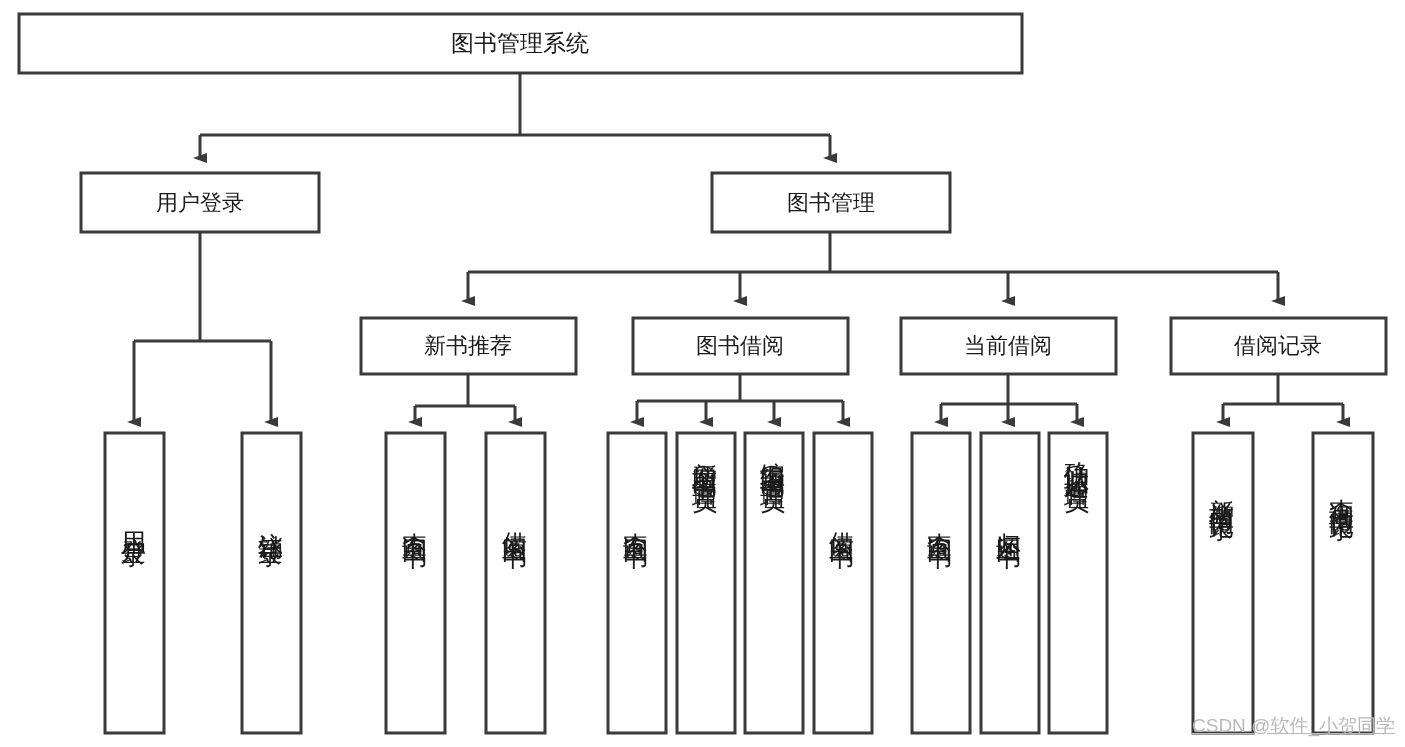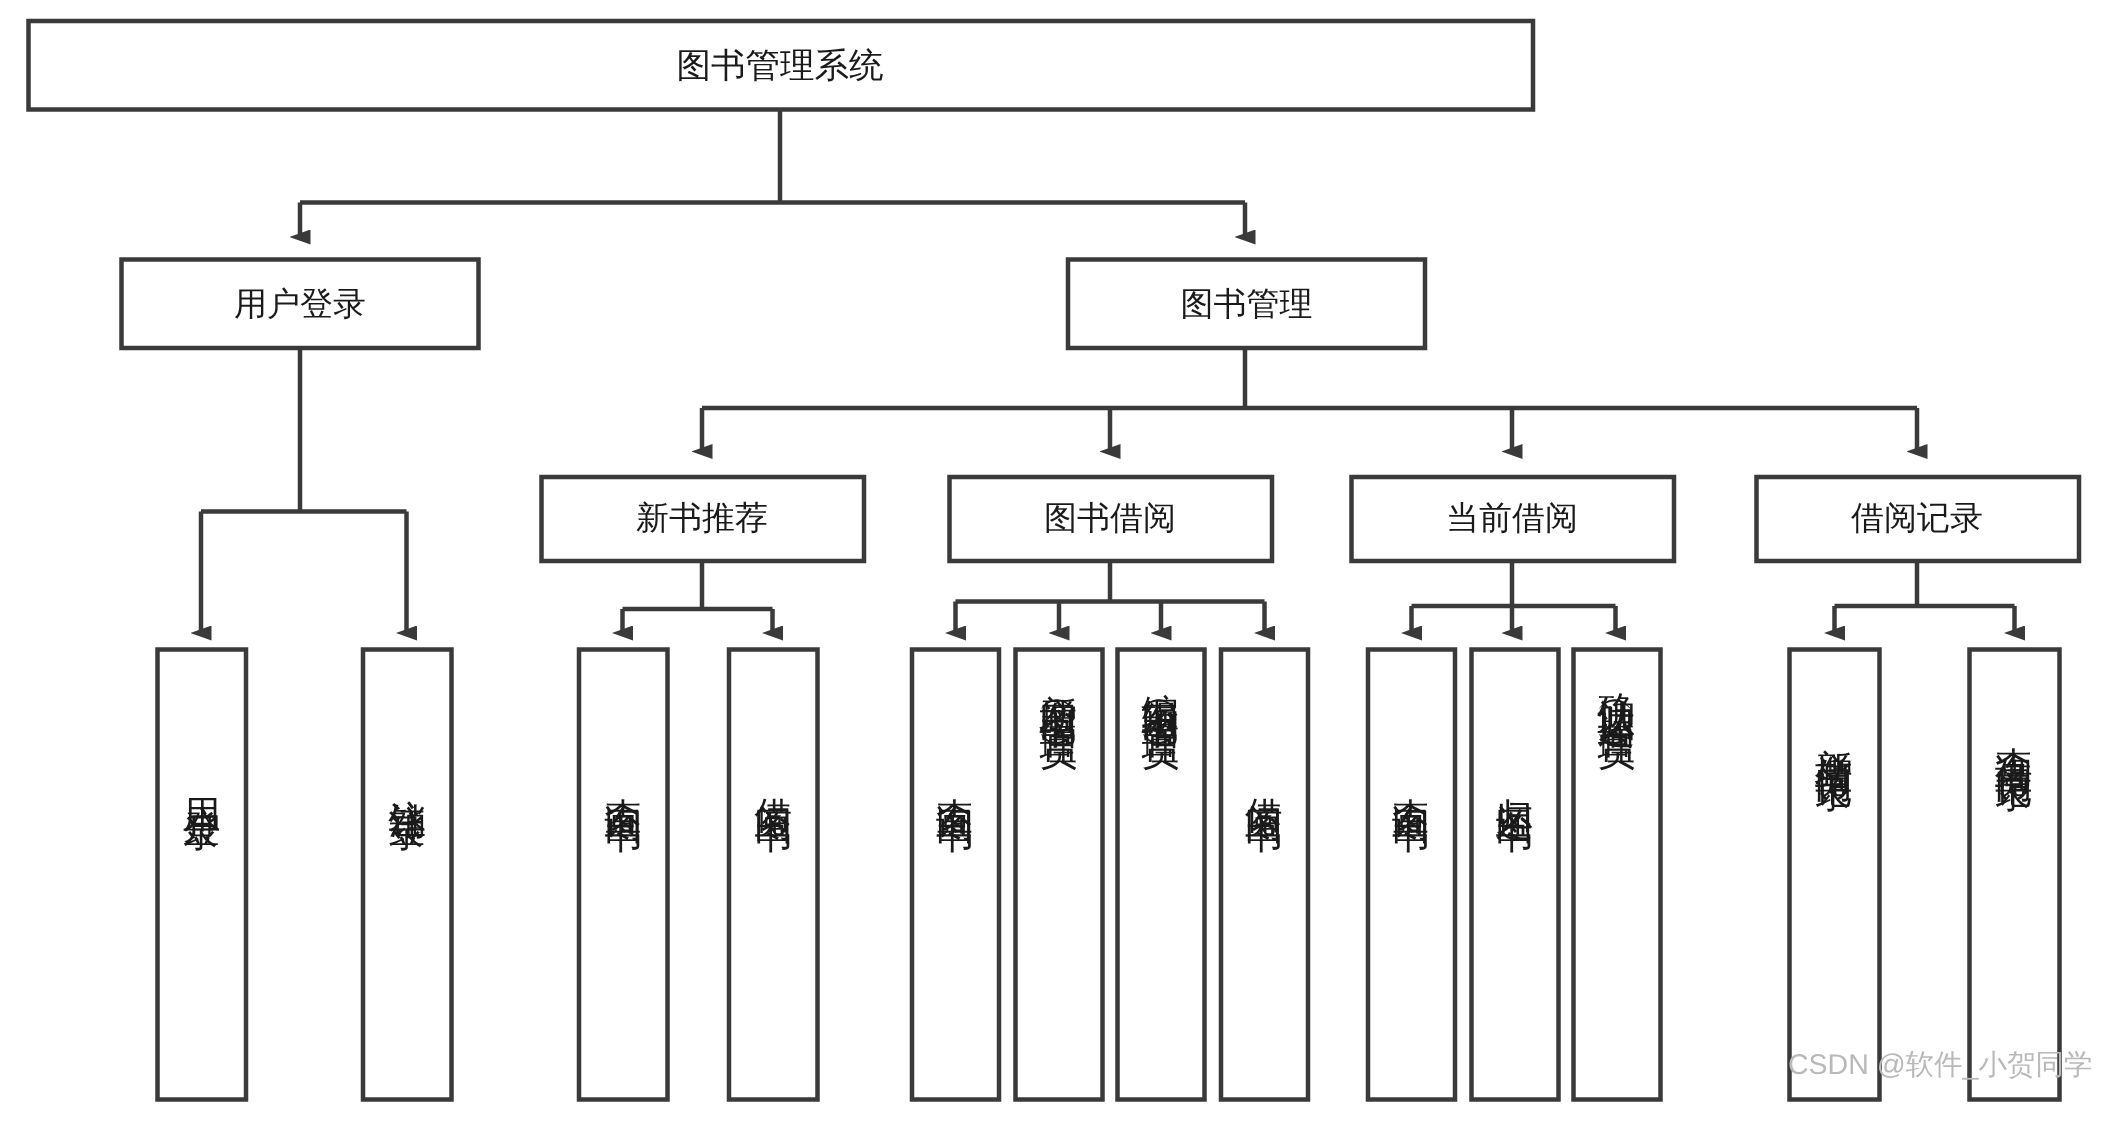--- a/index.html
+++ b/index.html
@@ -58,26 +58,27 @@
     line-height: 1;
     letter-spacing: 4px;
     color: #1a1a1a;
     white-space: nowrap;
     pointer-events: none;
     text-align: left;
   }
   .watermark {
     position: absolute;
     left: 1192px;
-    top: 697px;
+    top: 713px;
     font-family: "Liberation Sans", "DejaVu Sans", sans-serif;
     font-size: 19px;
     color: #b9b9b9;
     white-space: nowrap;
     letter-spacing: 0px;
+    text-decoration: underline;
   }
 </style>
 </head>
 <body>
 
 <div id="diagram-root">
 
   <svg id="flowchart" viewBox="0 0 1405 747">
     <defs>
       <marker id="arrow" markerWidth="14" markerHeight="14" refX="5" refY="7" orient="auto" markerUnits="userSpaceOnUse">

